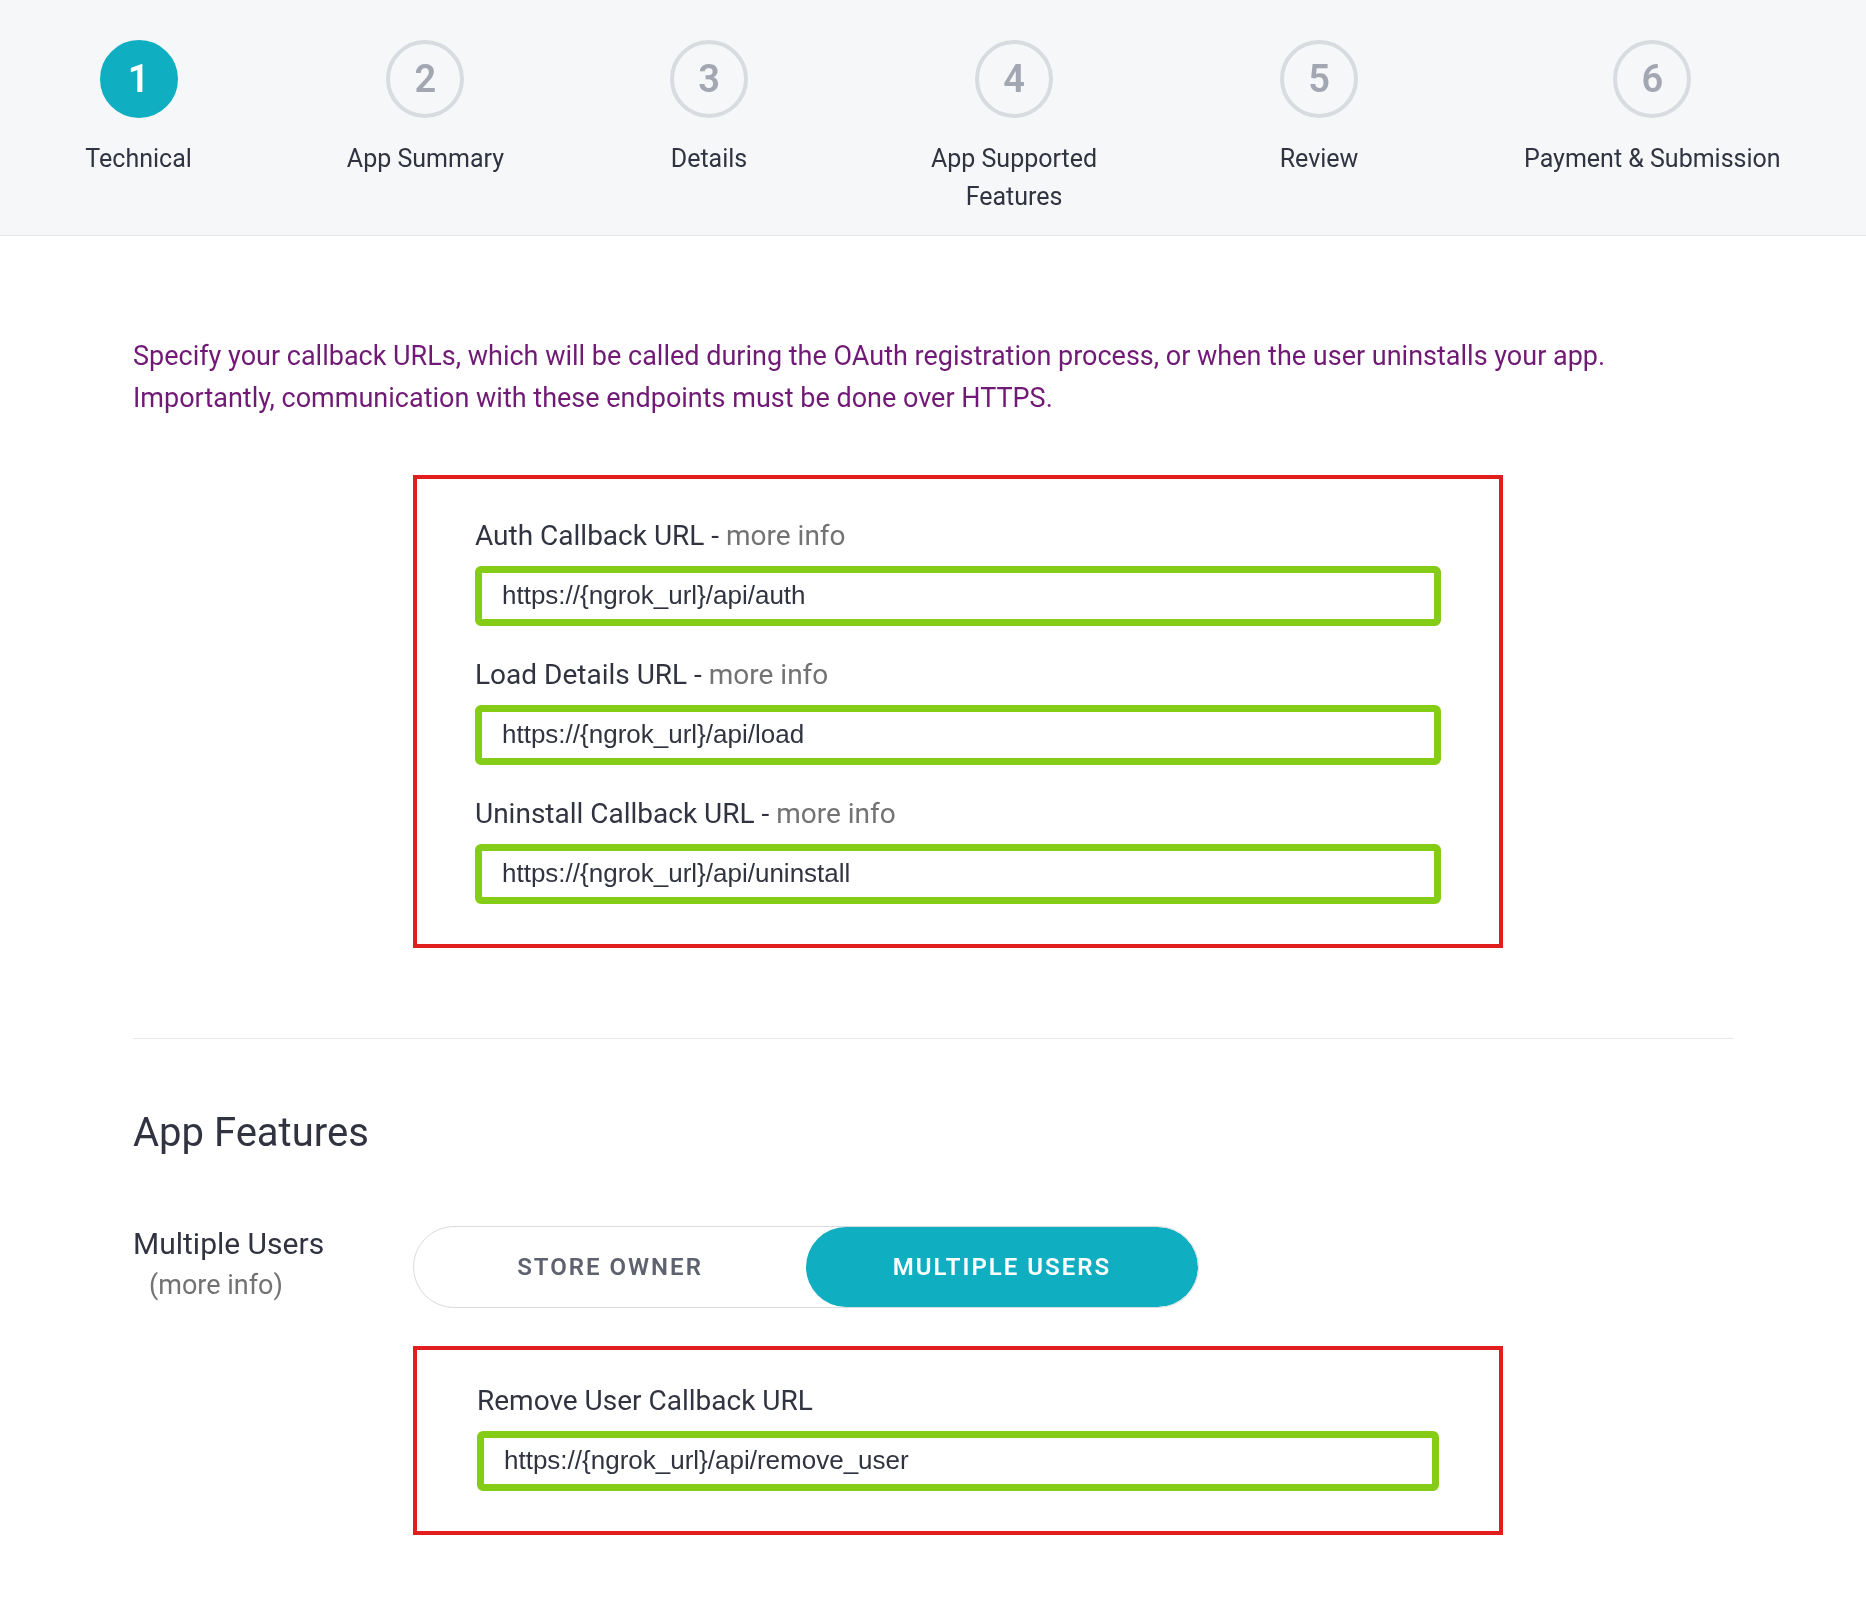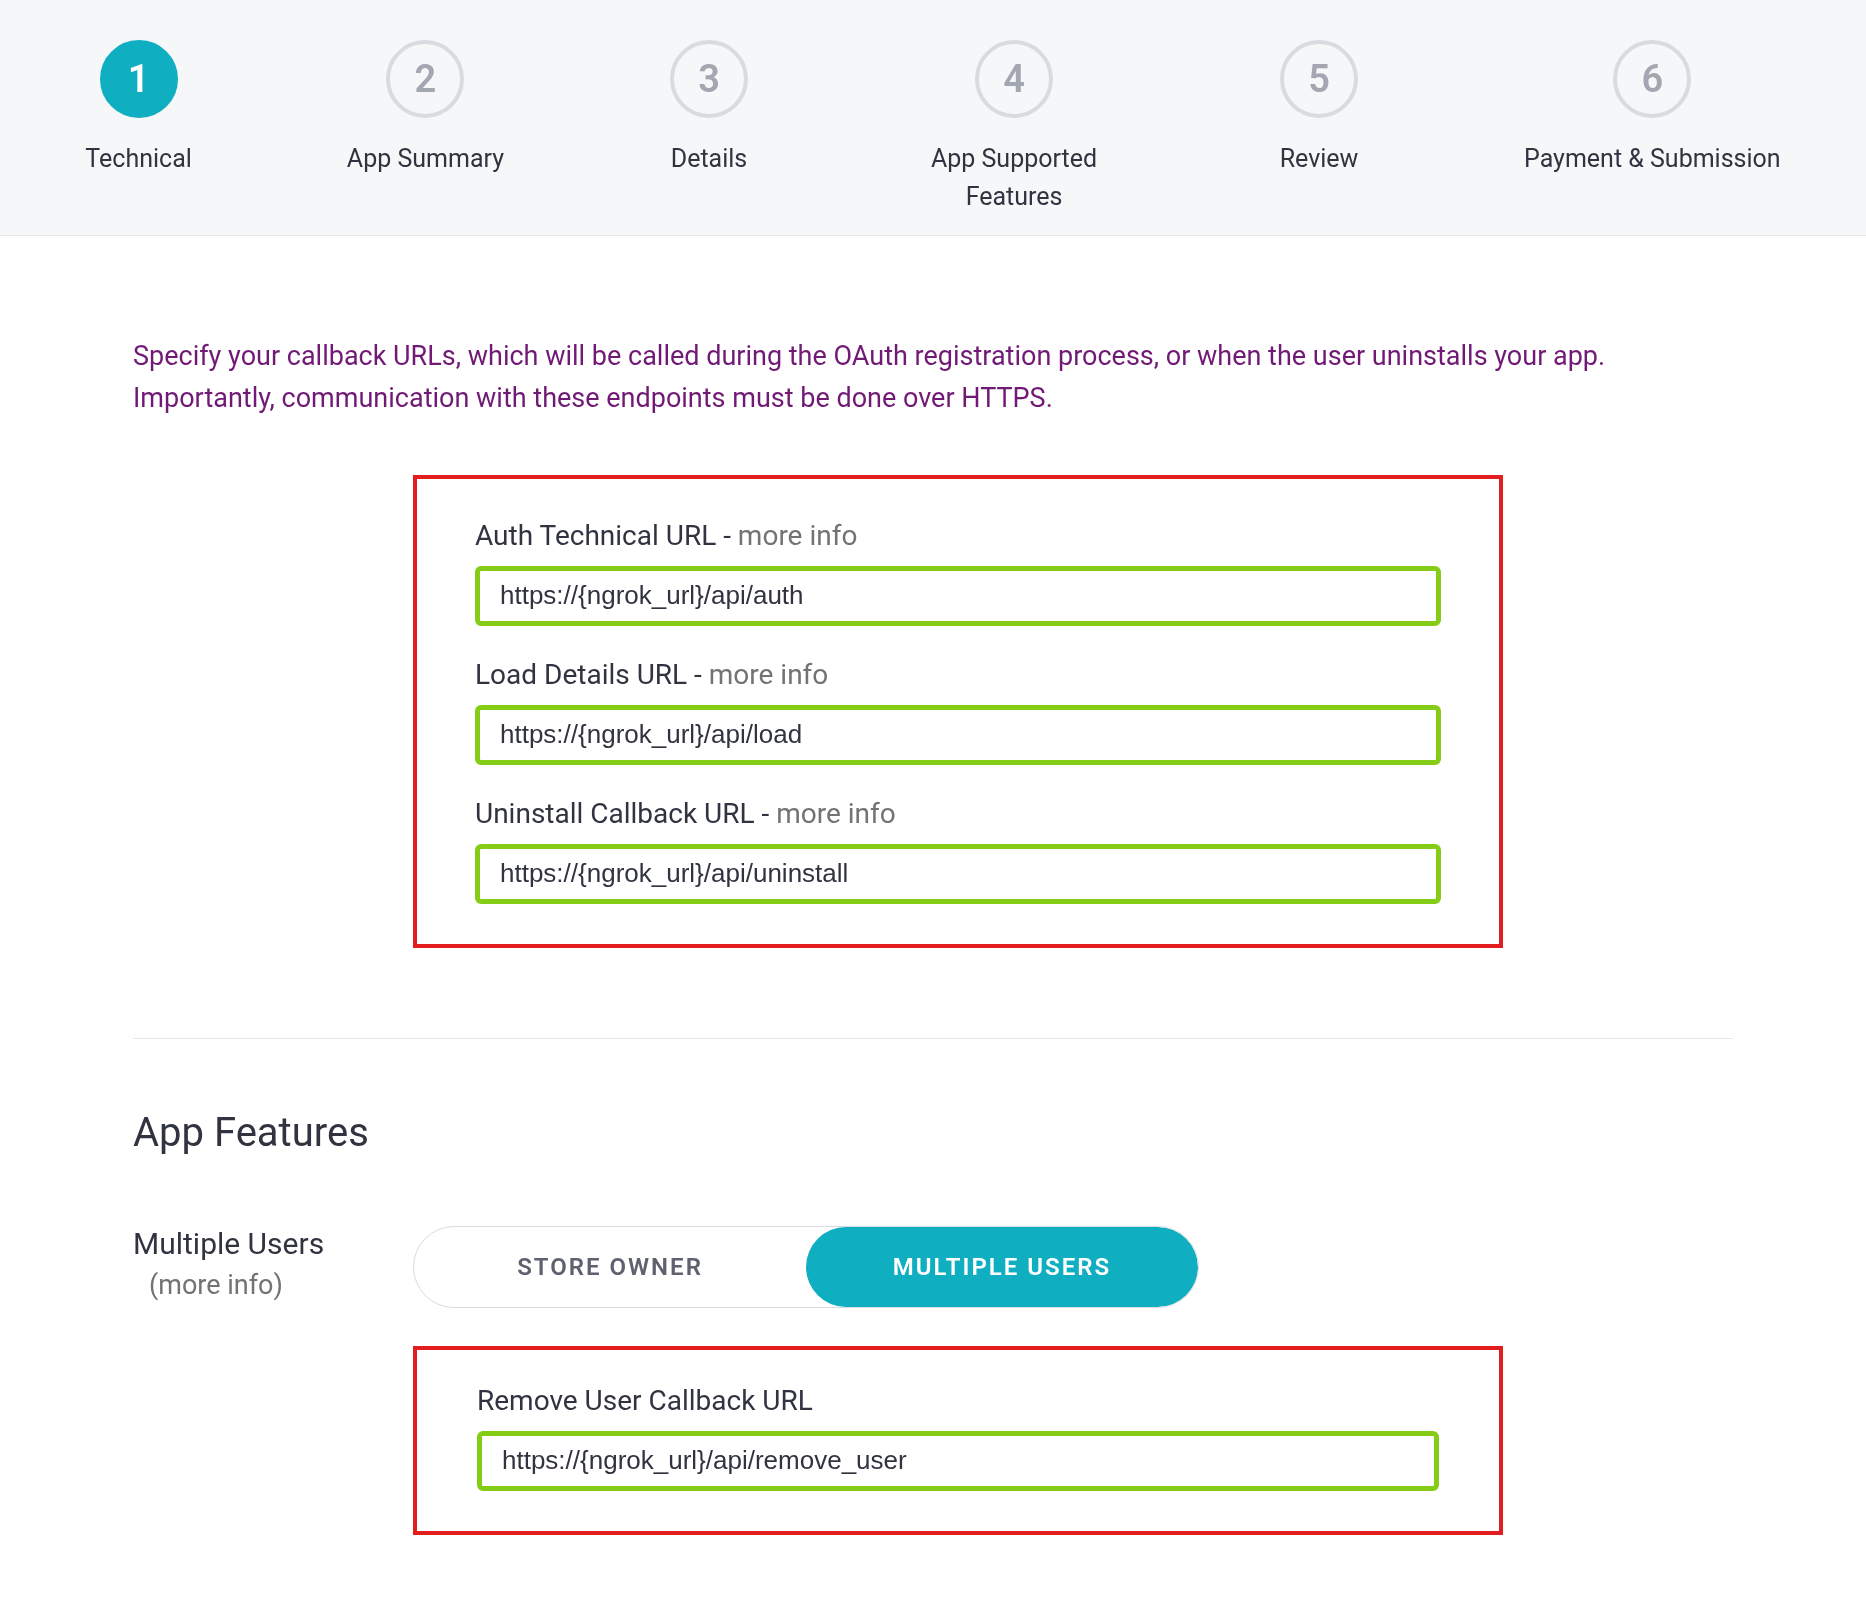--- a/index.html
+++ b/index.html
@@ -102,21 +102,21 @@
       margin-bottom: 14px;
     }
     .field-label a, .more-link {
       color: #737373;
       text-decoration: none;
       cursor: pointer;
     }
     .text-input {
       width: 100%;
       height: 60px;
-      border: 5px solid #84cc16;
+      border: 7px solid #84cc16;
       border-radius: 6px;
       padding: 0 20px;
       font-size: 26px;
       color: #313440;
       background: #fff;
     }
 
     .divider {
       border: none;
       border-top: 1px solid #e5e7ea;
@@ -206,21 +206,21 @@
   </div>
 </div>
 
 <div class="content">
 
   <p class="section-desc">Specify your callback URLs, which will be called during the OAuth registration process, or when the user uninstalls your app. Importantly, communication with these endpoints must be done over HTTPS.</p>
 
   <div class="highlight-box">
     <div class="field-group">
       <div class="field-label">
-        <span>Auth Technical URL</span><span> - </span><a class="more-link">more info</a>
+        <span>Auth Callback URL</span><span> - </span><a class="more-link">more info</a>
       </div>
       <input type="text" class="text-input" value="https://{ngrok_url}/api/auth" style="">
     </div>
     <div class="field-group">
       <div class="field-label">
         <span>Load Details URL</span><span> - </span><a class="more-link">more info</a>
       </div>
       <input type="text" class="text-input" value="https://{ngrok_url}/api/load" style="">
     </div>
     <div class="field-group">

